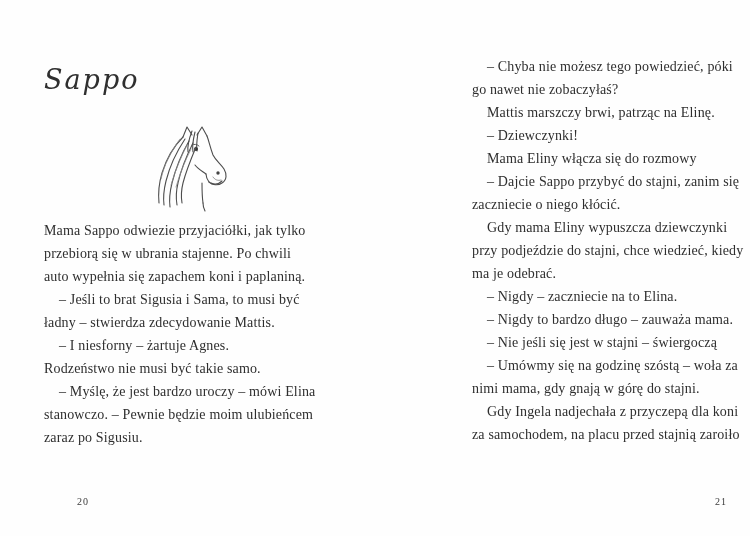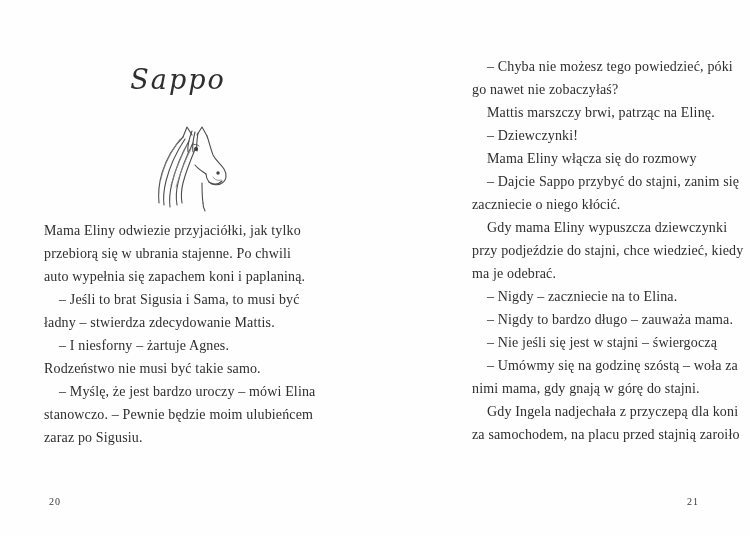--- a/index.html
+++ b/index.html
@@ -25,21 +25,21 @@
     height: 536px;
   }
   .page-left  { left: 0;   width: 375px; }
   .page-right { left: 375px; width: 375px; }
 
   .chapter-title {
     position: absolute;
     left: 44px;
     top: 64px;
     width: 268px;
-    text-align: center;
+    text-align: left;
     font-family: "DejaVu Serif", serif;
     font-style: italic;
     font-size: 27px;
     letter-spacing: 2px;
     color: #2f2f2f;
   }
   .illustration {
     position: absolute;
     left: 149px;
     top: 124px;
@@ -70,20 +70,21 @@
   }
   .line.indent {
     padding-left: 15px;
   }
   .page-number {
     position: absolute;
     top: 496px;
     font-size: 10px;
     letter-spacing: 1px;
     color: #3a3a3a;
+    margin-left: 28px;
   }
   .pn-left  { left: 49px; }
   .pn-right { left: 312px; } 
 </style>
 </head>
 <body>
 
 <div class="book-spread">
 
   <div class="page page-left">
@@ -117,21 +118,21 @@
       <path d="M47 23 C42 35 37 47 34 59 C32 67 32 73 33 79"></path>
       <path d="M53 59 C53 66 53 72 54 79"></path>
       <path d="M54 79 C54 82 55 85 56 87"></path>
 
       <path d="M38 21 C32 33 26 47 22 61" stroke="#8a8a8a" stroke-width="0.8"></path>
       <path d="M42 25 C36 37 31 49 27 63" stroke="#8a8a8a" stroke-width="0.8"></path>
       <path d="M31 15 C22 27 15 41 12 55" stroke="#8a8a8a" stroke-width="0.8"></path>
     </svg>
 
     <div class="text-block text-left">
-        <div class="line">Mama Eliny odwiezie przyjaciółki, jak tylko</div>
+        <div class="line">Mama Sappo odwiezie przyjaciółki, jak tylko</div>
         <div class="line">przebiorą się w ubrania stajenne. Po chwili</div>
         <div class="line">auto wypełnia się zapachem koni i paplaniną.</div>
         <div class="line indent">– Jeśli to brat Sigusia i Sama, to musi być</div>
         <div class="line">ładny – stwierdza zdecydowanie Mattis.</div>
         <div class="line indent">– I niesforny – żartuje Agnes.</div>
         <div class="line">Rodzeństwo nie musi być takie samo.</div>
         <div class="line indent">– Myślę, że jest bardzo uroczy – mówi Elina</div>
         <div class="line">stanowczo. – Pewnie będzie moim ulubieńcem</div>
         <div class="line">zaraz po Sigusiu.</div>
       </div>

